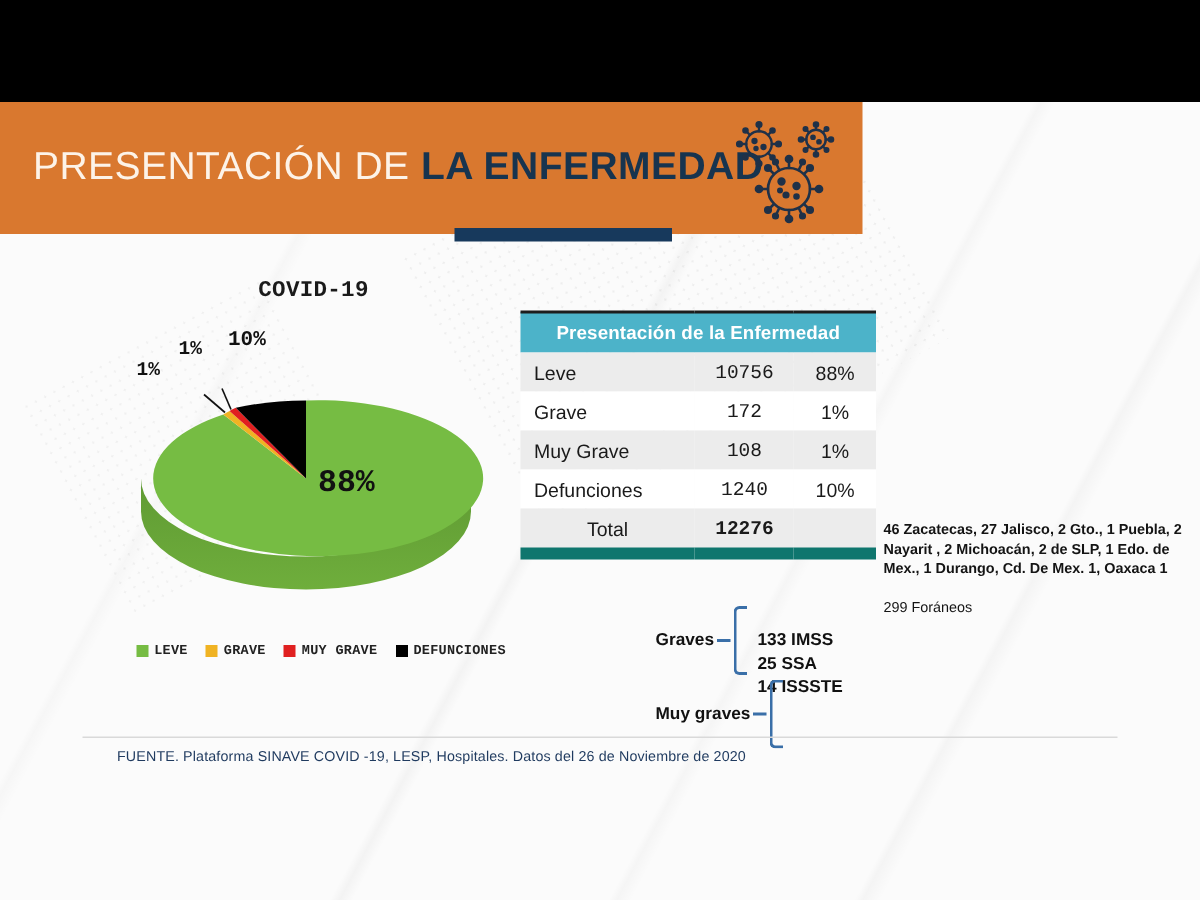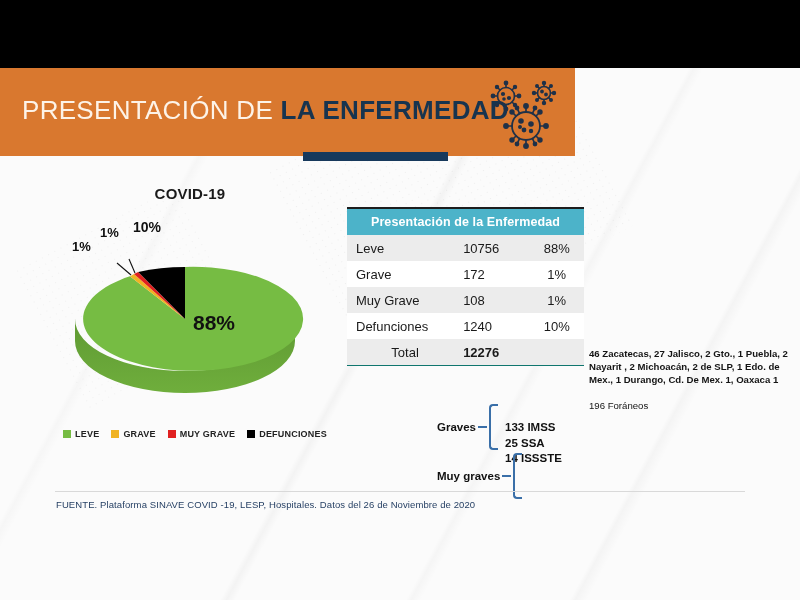--- a/index.html
+++ b/index.html
@@ -60,21 +60,21 @@
   #title .bold  { color: #17344f; font-weight: 700; }
   #accent-bar {
     position: absolute; left: 303px; top: 84px;
     width: 145px; height: 9px; background: #17395c; z-index: 5;
   }
   #virus-icons {
     position: absolute; left: 487px; top: 12px; width: 82px; height: 70px;
   }
 
   
-  #chart-block { position: absolute; left: 45px; top: 117px; width: 290px; height: 285px; z-index: 3; }
+  #chart-block { position: absolute; left: 64px; top: 117px; width: 290px; height: 285px; z-index: 3; font-family: Liberation Mono, monospace; }
   #chart-title {
     text-align: center; font-size: 15px; font-weight: 700; color: #1a1a1a;
     letter-spacing: .2px;
   }
   #pie-wrap { position: absolute; left: 0; top: 22px; width: 290px; height: 205px; }
   #pie-svg { position: absolute; left: 0; top: 0; }
 
   .pie-cb {
     position: absolute; font-size: 13px; font-weight: 700; color: #111;
     white-space: nowrap;
@@ -95,25 +95,25 @@
   
   #table-block { position: absolute; left: 347px; top: 139px; width: 237px; z-index: 3; }
   #tbl { width: 100%; border-collapse: collapse; }
   #tbl th {
     background: #4cb3c9; color: #fff; font-size: 12.5px; font-weight: 700;
     padding: 6px 0 6px 0; text-align: center; letter-spacing: .1px;
     border-top: 2px solid #1d1d1d;
   }
   #tbl td { font-size: 13px; color: #1a1a1a; padding: 5.5px 0; }
   .c-label { text-align: left;  padding-left: 9px !important; width: 49%; }
-  .c-val   { text-align: left; width: 28%; }
+  .c-val   { text-align: center; width: 28%; font-family: Liberation Mono, monospace; }
   .c-pct   { text-align: center; width: 23%; }
   #tbl tr.alt td { background: #ececec; }
   #tbl tr.plain td { background: #ffffff; }
-  #tbl tr.total td { background: #ececec; border-bottom: 1px solid #0f766e; }
+  #tbl tr.total td { background: #ececec; border-bottom: 8px solid #0f766e; }
   #tbl tr.total .c-label { text-align: center; padding-left: 0 !important; }
   #tbl tr.total .c-val { font-weight: 700; }
 
   
   #note-block { position: absolute; left: 589px; top: 280px; width: 208px; z-index: 3; }
   #note-states { font-size: 9.6px; font-weight: 700; color: #141414; line-height: 1.33; }
   #note-foraneos { margin-top: 14px; font-size: 9.6px; font-weight: 400; color: #141414; }
 
   
   .br-group { position: absolute; z-index: 3; display: flex; align-items: center; }
@@ -124,21 +124,21 @@
   .br-shape {
     width: 9px; height: 46px;
     border: 2.4px solid #3a6fa8; border-right: none;
     border-top-left-radius: 4px; border-bottom-left-radius: 4px;
   }
   .br-lines { margin-left: 7px; font-size: 11.5px; font-weight: 700; color: #111; line-height: 1.35; margin-top: 32px; }
 
   
   #footer-rule { position: absolute; left: 55px; top: 423px; width: 690px; height: 1px; background: #d9d9d9; z-index: 3; }
   #footer-text {
-    position: absolute; left: 56px; top: 431px; z-index: 3;
+    position: absolute; left: 78px; top: 431px; z-index: 3;
     font-size: 9.5px; color: #1f3a5f; font-weight: 400; letter-spacing: .1px;
   }
 </style>
 </head>
 <body>
 
 <div id="stage">
 
   <div id="slide">
     <div class="texture"></div>
@@ -324,21 +324,21 @@
             <td class="c-label">Total</td>
             <td class="c-val">12276</td>
             <td class="c-pct"></td>
           </tr>
         </tbody>
       </table>
     </div>
 
     <div id="note-block">
       <div id="note-states">46 Zacatecas, 27 Jalisco, 2 Gto., 1 Puebla, 2 Nayarit , 2 Michoacán, 2 de SLP, 1 Edo. de Mex., 1 Durango, Cd. De Mex. 1, Oaxaca 1</div>
-      <div id="note-foraneos">196 Foráneos</div>
+      <div id="note-foraneos">299 Foráneos</div>
     </div>
 
     <div class="br-group" id="br-graves">
       <span class="br-name">Graves</span>
       <span class="br-dash"></span>
       <span class="br-shape"></span>
       <span class="br-lines">
         <div>133 IMSS</div>
         <div>25 SSA</div>
         <div>14 ISSSTE</div>

